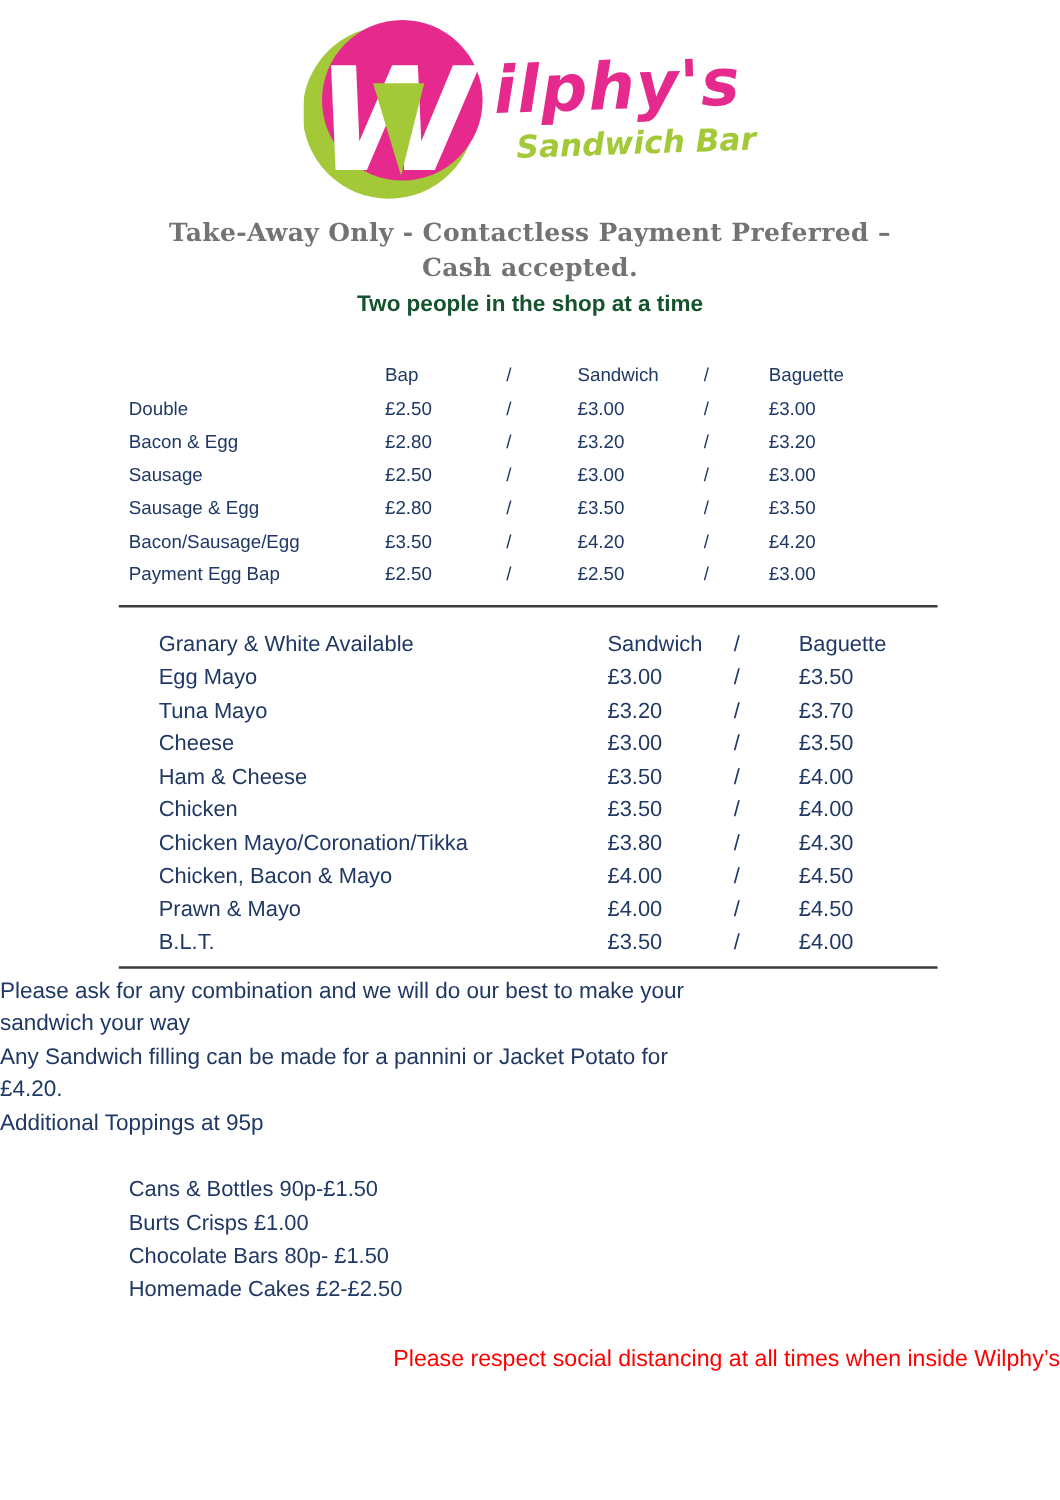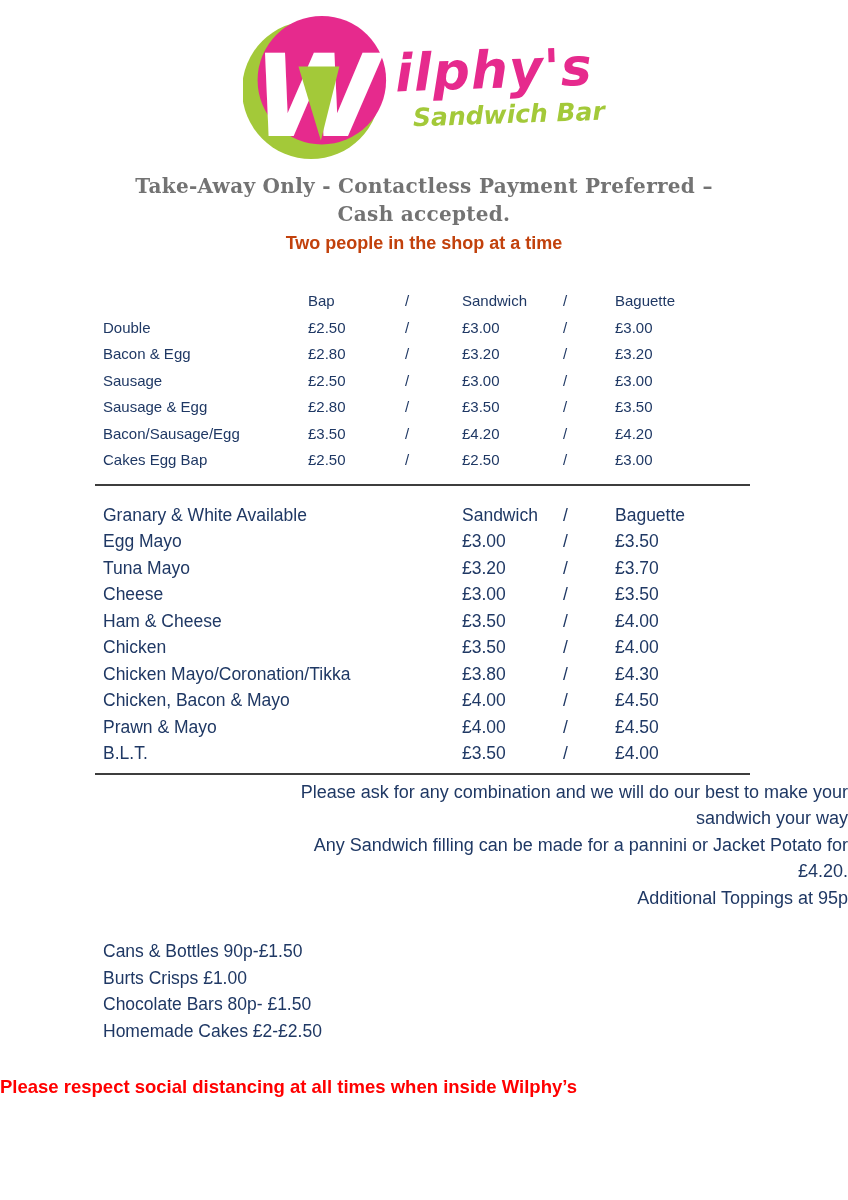--- a/index.html
+++ b/index.html
@@ -50,60 +50,60 @@
     font-family:"DejaVu Serif", serif;
     font-weight:bold;
     font-size:20px; line-height:28px;
     color:#737373;
     letter-spacing:0.3px;
   }
   .occupancy {
     text-align:center;
     font-weight:bold;
     font-size:18px; line-height:26px;
-    color:#c2410c;
+    color:#14532d;
     margin-top:2px;
   }
 
   
   .menu-table { margin:0 0 0 103px; width:645px; }
   .tbl1 { margin-top:32px; }
   .row1 {
     display:grid;
     grid-template-columns:205px 97px 57px 101px 52px 1fr;
     font-size:15px; line-height:26.5px;
   }
   .row2 {
     display:grid;
     grid-template-columns:359px 101px 52px 1fr;
-    font-size:17.5px; line-height:26.5px;
+    font-size:17.5px; line-height:26.5px;margin-left:24px;
   }
   .divider {
     margin:10px 0 16px 95px;
     width:655px;
     border:none;
     border-top:2px solid #3d3d3d;
   }
   .divider2 { margin:6px 0 4px 95px; }
 
   
   .notes {
-    text-align:right;
+    text-align:left;
     font-size:18px; line-height:26.5px;
     color:#1f3864;
   }
   .extras {
     margin:27px 0 0 103px;
     font-size:17.5px; line-height:26.5px;
     color:#1f3864;
   }
   .footer-notice {
     margin-top:30px;
-    text-align:left;
-    font-weight:bold;
+    text-align:right;
+    font-weight:normal;
     font-size:18.5px; line-height:26px;
     color:#ff0000;
   }
 </style>
 </head>
 <body>
 
 <div class="page">
 
   <div class="logo">
@@ -168,21 +168,21 @@
     </div>
     <div class="row1">
       <div>Bacon/Sausage/Egg</div>
       <div>£3.50</div>
       <div>/</div>
       <div>£4.20</div>
       <div>/</div>
       <div>£4.20</div>
     </div>
     <div class="row1">
-      <div>Cakes Egg Bap</div>
+      <div>Payment Egg Bap</div>
       <div>£2.50</div>
       <div>/</div>
       <div>£2.50</div>
       <div>/</div>
       <div>£3.00</div>
     </div>
   </div>
 
   <hr class="divider">
 

